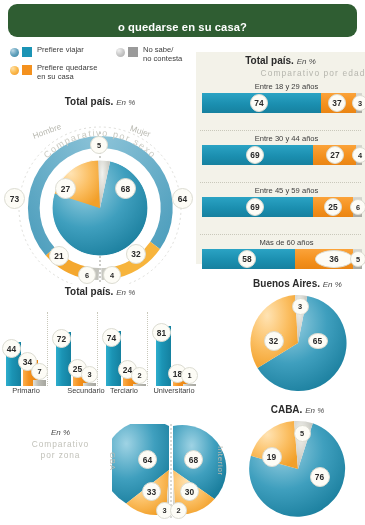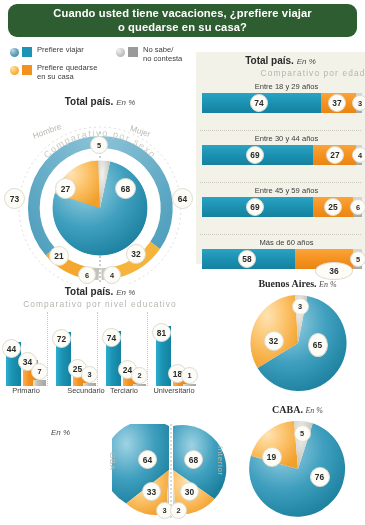--- a/index.html
+++ b/index.html
@@ -87,40 +87,40 @@
   .ebar.blue{background:linear-gradient(90deg,#2eaecd 0%,#1b94b5 40%,#14809f 100%);}
   .ebar.orange{background:linear-gradient(90deg,#fcae4d 0%,#f4911e 40%,#e88410 100%);}
   .ebar.gray{background:linear-gradient(90deg,#e2e2dc 0%,#b9b9b2 40%,#a4a4 9d 100%);}
   .ebar.gray{background:linear-gradient(90deg,#e2e2dc 0%,#bcbcb5 40%,#a6a69f 100%);}
   .edu-div{position:absolute;top:0;height:74px;width:0;border-left:1px dotted #c9c8bb;}
   .edu-axis{position:absolute;left:0;top:100px;width:200px;height:14px;}
   .edu-xl{position:absolute;font-size:7.4px;color:#3b3b3b;text-align:center;}
 
   
   .pie-block{position:absolute;}
-  .pie-title{width:100%;text-align:center;font-family:Liberation Serif, serif;}
+  .pie-title{width:100%;text-align:center;}
   .pie-wrap{position:relative;margin:0 auto;}
 
   
   .zone-block{position:absolute;left:0px;top:420px;width:230px;height:105px;}
   .zone-txt{position:absolute;left:8px;top:8px;width:105px;text-align:center;}
   .zone-h{font-size:10px;font-weight:bold;color:#2b2b2b;}
   .zone-en{font-size:8px;font-style:italic;color:#4a4a4a;}
   .zone-sub{font-size:8.4px;color:#c2c2ba;letter-spacing:.9px;line-height:11px;margin-top:2px;}
   .zone-side{position:absolute;font-size:8px;color:#b9b9b1;letter-spacing:.6px;}
   .vert{writing-mode:vertical-rl;}
 </style>
 </head>
 <body>
 
 <div class="stage">
 
   <div class="banner">
     <div class="banner-text">
-      <span>Cuando usted tiene vacaciones, ¿prefiere viajar</span><br>
+      <br>
       <span>o quedarse en su casa?</span>
     </div>
   </div>
 
   <div class="legend">
 
     <div class="leg-row" style="left:2px;top:4px;text-align:center;">
       <span class="leg-swatches">
         <span class="leg-dot d-blue"></span>
         <span class="leg-sq s-blue"></span>
@@ -291,32 +291,31 @@
     </div>
     <div class="dotted" style="top:182px;"></div>
 
     <div class="age-group" style="top:186px;">
       <div class="age-glabel">Más de 60 años</div>
       <div class="age-bar">
         <div class="seg blue" style="left:0px;width:93px;"></div>
         <div class="seg orange" style="left:93px;width:58px;"></div>
         <div class="seg gray" style="left:151px;width:9px;"></div>
         <div class="bub" style="left:36px;top:1px;width:18px;height:18px;">58</div>
-        <div class="bub" style="left:113px;top:13px;width:38px;height:18px;text-align:right;">36</div>
+        <div class="bub" style="left:113px;top:1px;width:38px;height:18px;text-align:right;">36</div>
         <div class="bub sm" style="left:148px;top:2px;width:16px;height:16px;">5</div>
       </div>
     </div>
   </div>
 
   <div class="edu-block">
     <div class="edu-title t-main">
       <span>Total país.</span>
       <em>En %</em>
     </div>
-    <div class="edu-sub t-sub">Comparativo por nivel educativo</div>
 
     <div class="edu-plot">
       <div class="edu-div" style="left:47px;"></div>
       <div class="edu-div" style="left:97px;"></div>
       <div class="edu-div" style="left:147px;"></div>
 
       <div class="ebar blue" style="left:6px;height:44px;"></div>
       <div class="ebar orange" style="left:23px;height:26px;"></div>
       <div class="ebar gray" style="left:33px;height:6px;width:13px;"></div>
       <div class="bub" style="left:2px;top:27px;width:19px;height:19px;">44</div>
@@ -367,21 +366,21 @@
 
         <path d="M 56,50 L 53.1,2.1 A 48,48 0 0 1 65.2,2.9 Z" fill="url(#gGray)"></path>
         <defs>
           <radialGradient id="gBlue2" cx="35%" cy="28%" r="78%">
             <stop offset="0%" stop-color="#9fd3e4"></stop>
               <stop offset="55%" stop-color="#3f9fbe"></stop>
               <stop offset="100%" stop-color="#1b7f9e"></stop>
           </radialGradient>
         </defs>
       </svg>
-      <div class="bub" style="left:66px;top:40px;width:20px;height:24px;">65</div>
+      <div class="bub" style="left:66px;top:40px;width:20px;height:16px;">65</div>
       <div class="bub" style="left:22px;top:38px;width:20px;height:20px;">32</div>
       <div class="bub sm" style="left:50px;top:5px;width:17px;height:17px;">3</div>
     </div>
   </div>
 
   <div class="pie-block" style="left:230px;top:404px;width:135px;height:118px;">
     <div class="pie-title t-main">
       <span>CABA.</span>
       <em>En %</em>
     </div>
@@ -396,20 +395,24 @@
       </svg>
       <div class="bub" style="left:68px;top:48px;width:20px;height:20px;">76</div>
       <div class="bub" style="left:20px;top:28px;width:20px;height:20px;">19</div>
       <div class="bub sm" style="left:52px;top:6px;width:17px;height:17px;">5</div>
     </div>
   </div>
 
   <div class="zone-block">
     <div class="zone-txt">
       <div class="zone-en">En %</div>
+      <div class="zone-sub">
+        <span>Comparativo</span><br>
+        <span>por zona</span>
+      </div>
     </div>
 
     <div style="position:absolute;left:112px;top:4px;width:118px;height:96px;">
       <svg width="118" height="96" viewBox="0 0 118 96">
 
         <g>
           <path d="M 57,46 L 57,2 A 44,44 0 0 0 14.2,79.5 Z" fill="url(#gBlue)"></path>
           <path d="M 57,46 L 14.2,79.5 A 44,44 0 0 0 54.2,89.8 Z" fill="url(#gOrange)"></path>
           <path d="M 57,46 L 54.2,89.8 A 44,44 0 0 0 57,90 Z" fill="url(#gGray)"></path>
         </g>

